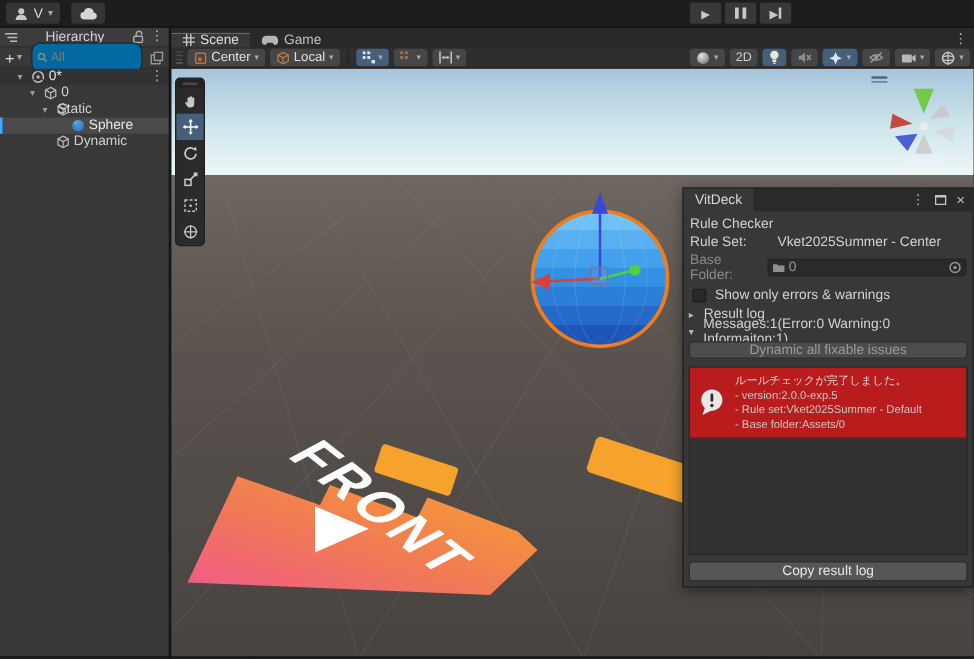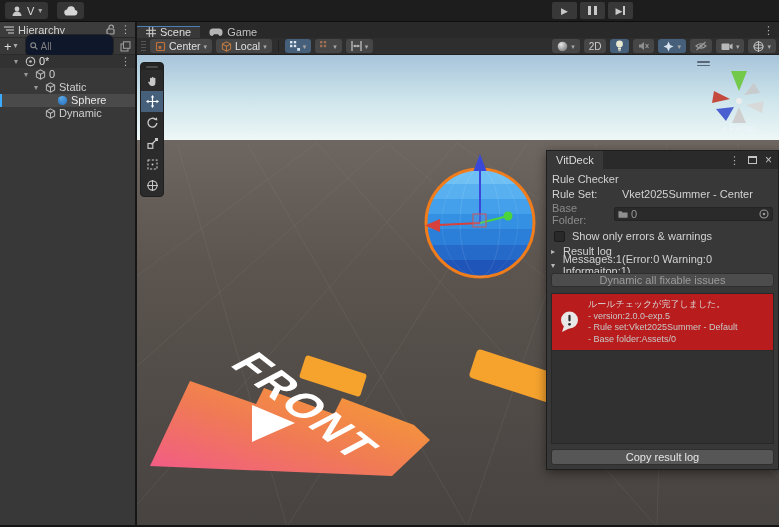--- a/index.html
+++ b/index.html
@@ -25,26 +25,26 @@
     display:flex; align-items:center; justify-content:center; color:#c8c8c8; font-size:9px; }
   .pausebars { display:flex; gap:3px; }
   .pausebars i { display:block; width:3px; height:9px; background:#c8c8c8; }
   .stepwrap { display:flex; align-items:center; gap:1px; }
   .stepwrap i { display:block; width:2px; height:9px; background:#c8c8c8; }
 
   
   #hierarchy { position:absolute; left:0; top:22px; width:135px; bottom:0; background:#383838; z-index:30; }
   .h-header { height:16px; background:#3c3c3c; border-bottom:1px solid #292929;
     display:flex; align-items:center; padding:0 4px; gap:4px; }
-  .h-header .title { color:#d4d4d4; flex:1; }
+  .h-header .title { color:#d4d4d4; flex:1;text-align:center; }
   .kebab { color:#b4b4b4; font-size:11px; line-height:1; }
   .h-toolbar { height:17px; background:#383838; border-bottom:1px solid #2b2b2b;
     display:flex; align-items:center; padding:0 4px; gap:2px; }
   .plus { color:#dcdcdc; font-size:13px; line-height:1; }
-  .searchbox { flex:1; height:24px; margin:0 4px 0 5px; background:#0f172a;
+  .searchbox { flex:1; height:24px; margin:0 4px 0 5px; background:#0369a1;
     border:1px solid #242424; border-radius:7px; display:flex; align-items:center; padding:0 4px; gap:3px; }
   .searchbox input { flex:1; width:60px; background:transparent; border:none; outline:none;
     color:#bdbdbd; font-size:10px; font-family:"Liberation Sans",sans-serif; }
   .searchbox input::placeholder { color:#7c7c7c; }
   .tree { position:relative; }
   .trow { position:relative; height:13px; line-height:13px; display:flex; align-items:center; color:#cfcfcf; }
   .trow .fold { position:absolute; color:#9a9a9a; font-size:8px; }
   .trow .ticon { position:absolute; top:1px; }
   .trow .tlabel { position:absolute; font-size:11px; }
   .trow.scene-row { background:#323232; color:#e2e2e2; }
@@ -220,21 +220,21 @@
       <span class="tlabel" style="left:49px">0</span>
     </div>
     <div class="trow">
       <span class="fold" style="left:34px">▾</span>
       <span class="ticon" style="left:45px">
         <svg width="11" height="11" viewBox="0 0 12 12">
             <path d="M6 1 L10.5 3.4 V8.6 L6 11 L1.5 8.6 V3.4 Z" fill="none" stroke="#b8b8b8" stroke-width="1.1"></path>
             <path d="M1.5 3.4 L6 5.8 L10.5 3.4 M6 5.8 V11" fill="none" stroke="#b8b8b8" stroke-width="1.1"></path>
           </svg>
       </span>
-      <span class="tlabel" style="left:59px">Static</span>
+      <span class="tlabel" style="left:46px">Static</span>
     </div>
     <div class="trow selected">
       <span class="ticon" style="left:57px">
         <svg width="11" height="11" viewBox="0 0 12 12">
             <defs>
               <linearGradient id="hsph" x1="0" y1="0" x2="1" y2="1">
                 <stop offset="0" stop-color="#63b8ee"></stop>
                 <stop offset="1" stop-color="#2a6fc0"></stop>
               </linearGradient>
             </defs>

